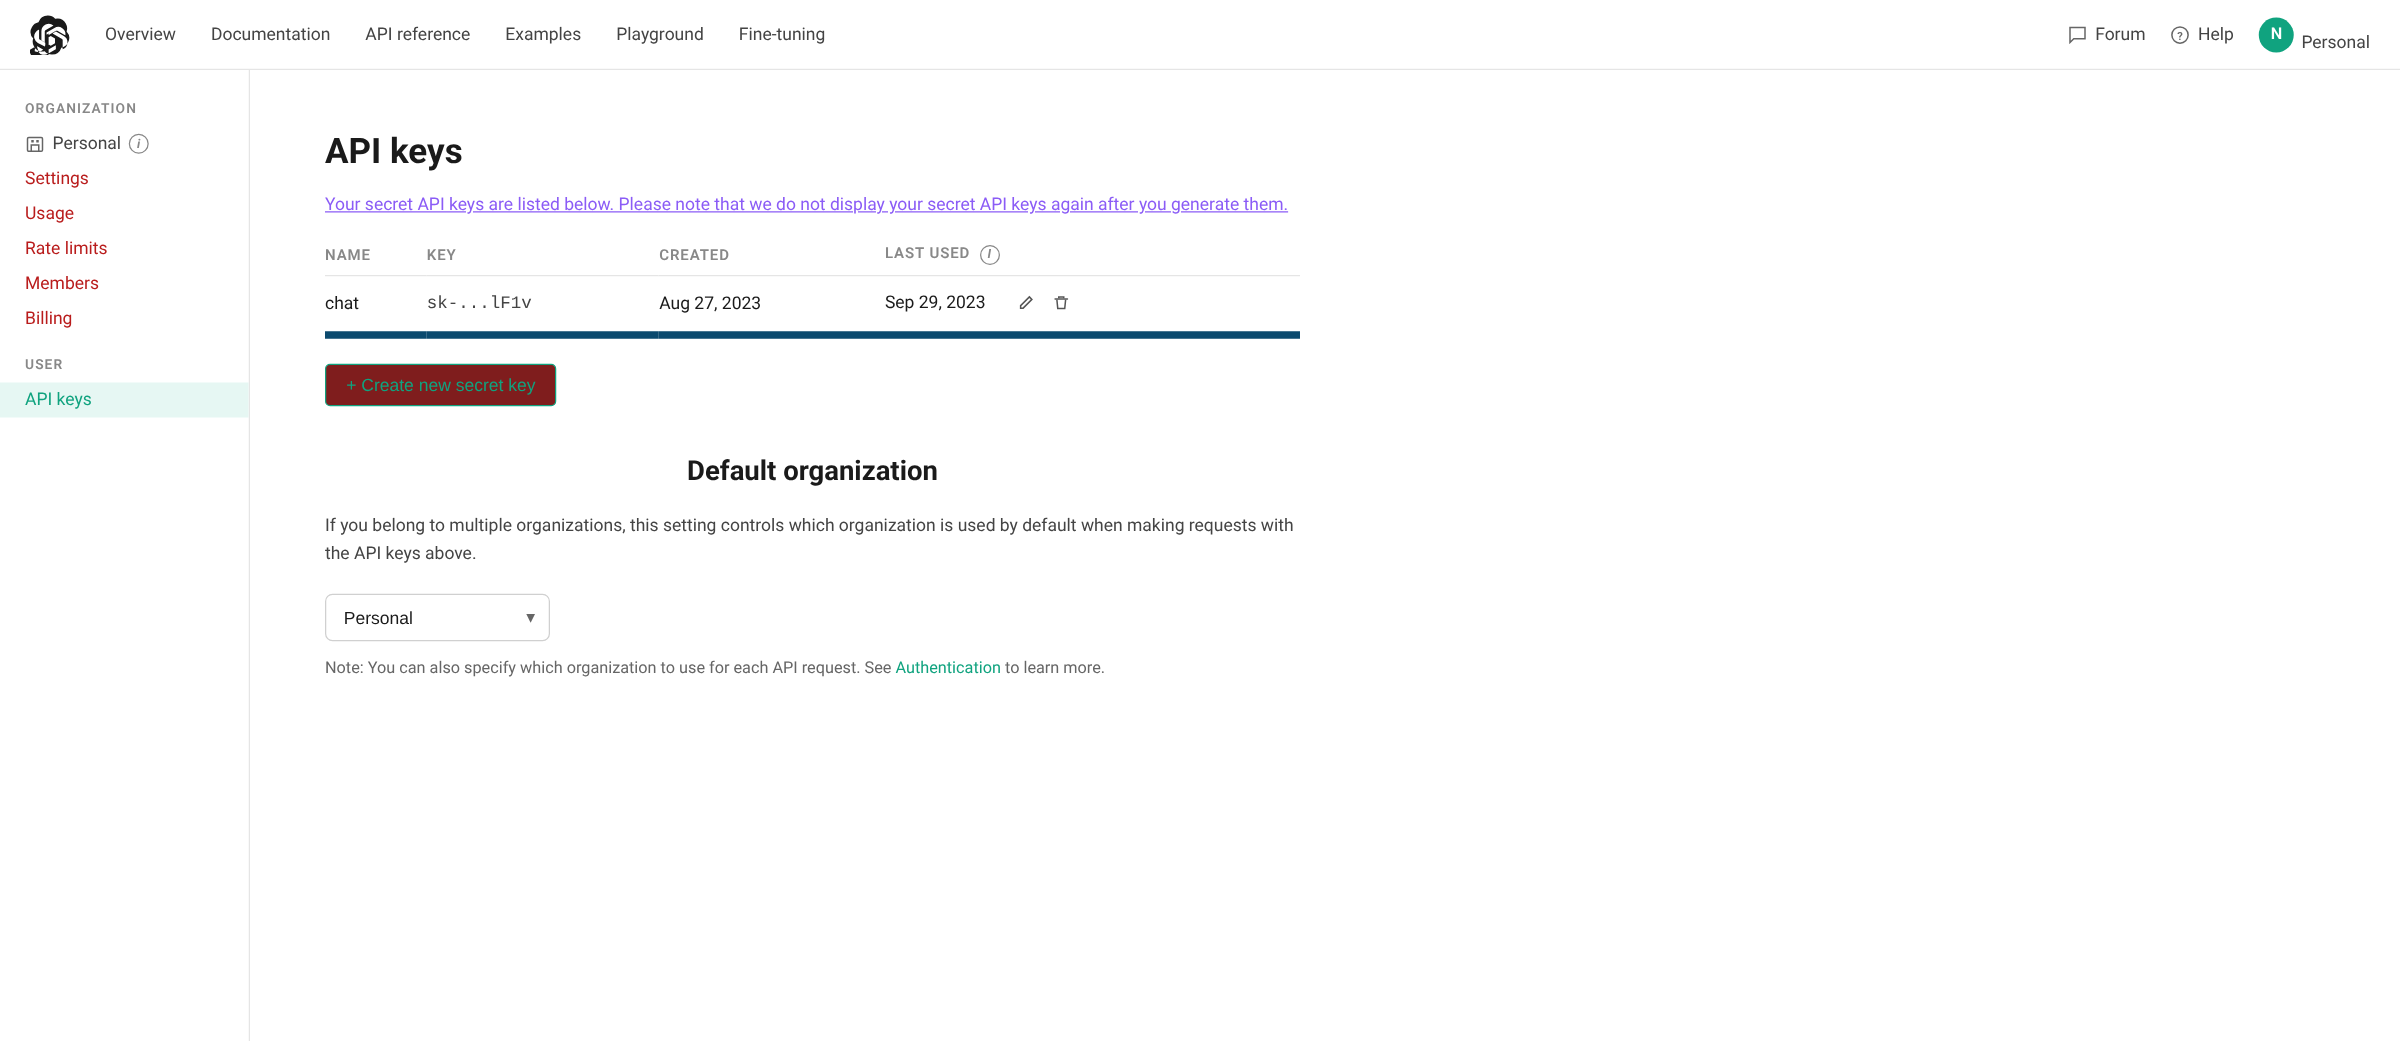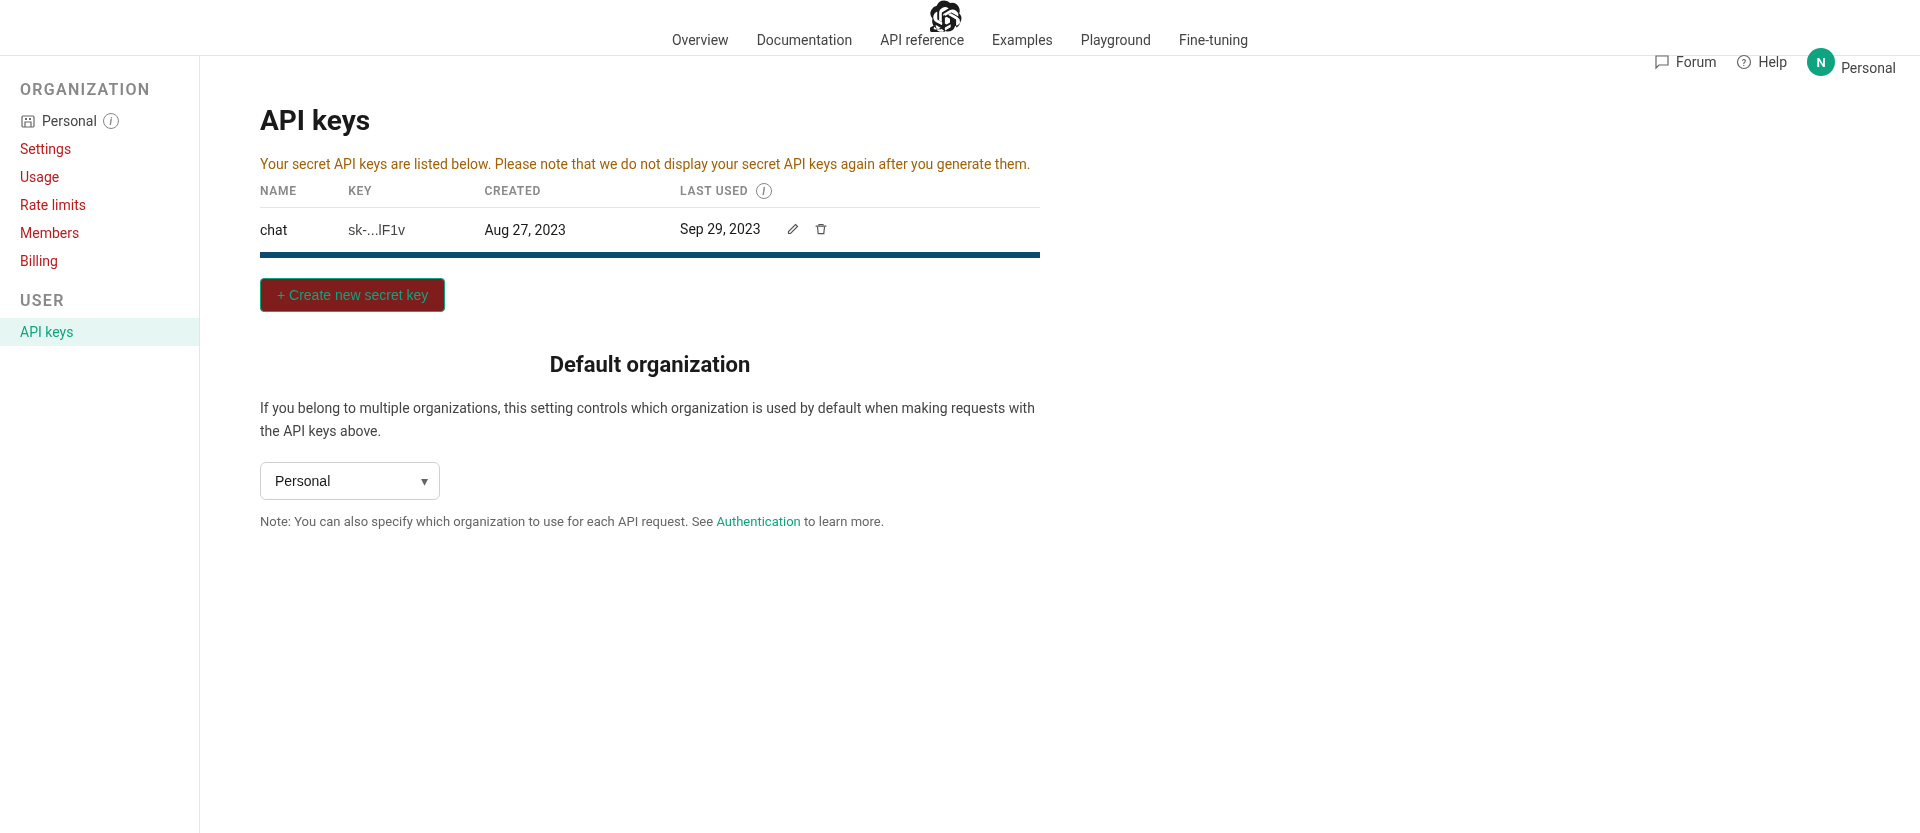--- a/index.html
+++ b/index.html
@@ -2,67 +2,67 @@
 <html><head>
   <meta charset="utf-8">
   <style>
     * { box-sizing: border-box; margin: 0; padding: 0; }
     body { font-family: -apple-system, BlinkMacSystemFont, 'Segoe UI', Roboto, sans-serif; font-size: 14px; color: #1a1a1a; background: #fff; }
 
     
     .topnav {
       display: flex; align-items: center; height: 56px;
       padding: 0 24px; border-bottom: 1px solid #e5e5e5;
-      position: fixed; top: 0; left: 0; right: 0; background: #fff; z-index: 100; flex-direction: column;
+      position: fixed; top: 0; left: 0; right: 0; background: #fff; z-index: 100;
     }
     .topnav-logo { width: 32px; height: 32px; margin-right: 28px; flex-shrink: 0; }
     .topnav-links { display: flex; align-items: center; gap: 28px; flex: 1; }
     .topnav-link { text-decoration: none; color: #444; font-size: 14px; }
     .topnav-right { display: flex; align-items: center; gap: 20px; margin-left: auto; }
     .topnav-right-item { display: flex; align-items: flex-end; gap: 6px; color: #444; font-size: 14px; text-decoration: none; cursor: pointer; }
     .avatar { width: 28px; height: 28px; border-radius: 50%; background: #10a37f; color: #fff; display: flex; align-items: center; justify-content: center; font-size: 13px; font-weight: 600; }
 
     
     .layout { display: flex; margin-top: 56px; min-height: calc(100vh - 56px); }
 
     
     .sidebar {
       width: 200px; min-width: 200px; border-right: 1px solid #e5e5e5;
       padding: 24px 0; position: fixed; top: 56px; bottom: 0; overflow-y: auto;
       background: #fff;
     }
     .sidebar-section-label {
-      font-size: 16px; font-weight: 600; color: #888; text-transform: uppercase;
+      font-size: 11px; font-weight: 600; color: #888; text-transform: uppercase;
       letter-spacing: 0.08em; padding: 0 20px 8px;
     }
     .sidebar-item {
       display: flex; align-items: center; gap: 8px;
       padding: 6px 20px; cursor: pointer; font-size: 14px; color: #b91c1c;
       text-decoration: none;
     }
     .sidebar-item.active { color: #10a37f; background: #e6f7f3; }
     .sidebar-section { margin-bottom: 16px; }
     .sidebar-org-row { display: flex; align-items: center; gap: 6px; padding: 6px 20px; font-size: 14px; color: #444; }
 
     
     .main { margin-left: 200px; flex: 1; padding: 48px 60px; max-width: 900px; }
 
     h1 { font-size: 28px; font-weight: 700; margin-bottom: 16px; }
-    .description { font-size: 14px; color: #a16207; line-height: 1.6; margin-bottom: 0; }
+    .description { font-size: 14px; color: #8b5cf6; line-height: 1.6; margin-bottom: 12px; text-decoration: underline; }
     .description-warning { font-size: 14px; color: #444; line-height: 1.6; margin-bottom: 28px; }
 
     
     .api-table { width: 100%; border-collapse: collapse; margin-bottom: 16px; }
     .api-table th {
       text-align: left; font-size: 12px; font-weight: 600; color: #888;
       text-transform: uppercase; letter-spacing: 0.06em;
       padding: 8px 0; border-bottom: 1px solid #e5e5e5;
     }
     .api-table td { padding: 12px 0; font-size: 14px; border-bottom: 6px solid #0c4a6e; vertical-align: middle; }
-    .api-table .key-cell { font-family: Liberation Sans, sans-serif; color: #444; }
+    .api-table .key-cell { font-family: Liberation Mono, monospace; color: #444; }
     .api-table .actions-cell { display: flex; align-items: center; gap: 10px; }
     .icon-btn { background: none; border: none; cursor: pointer; color: #666; padding: 2px; font-size: 14px; line-height: 1; }
 
     
     .create-btn {
       display: inline-flex; align-items: center; gap: 6px;
       padding: 8px 16px; border: 1px solid #10a37f; border-radius: 4px;
       background: #7f1d1d; color: #10a37f; font-size: 14px; cursor: pointer;
       font-weight: 500; margin-top: 4px;
     }

